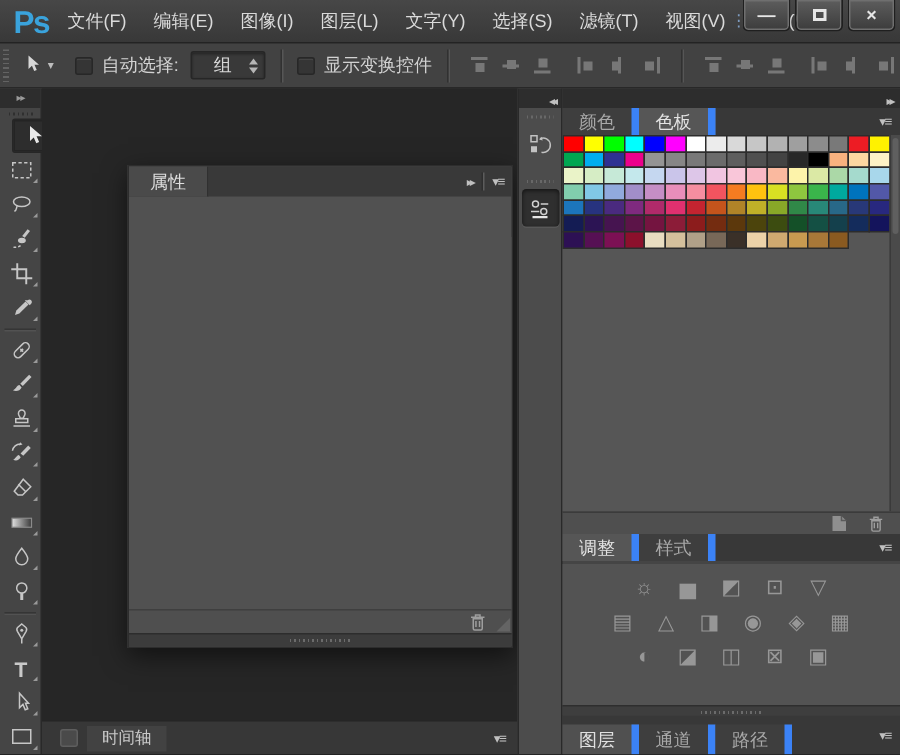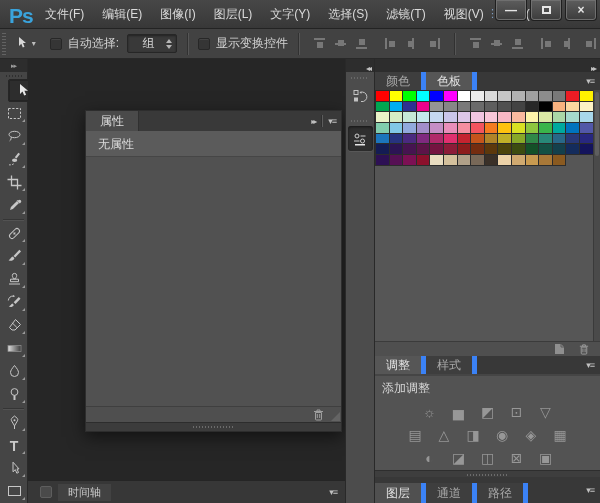--- a/index.html
+++ b/index.html
@@ -334,21 +334,20 @@
 
     <div class="props">
       <div class="props-tabs">
         <span class="ptab">属性</span>
         <span class="props-icons">
           <span class="dblarrow">▸▸</span>
           <span class="pm-sep"></span>
           <span class="pmenu">▾≡</span>
         </span>
       </div>
-      <div class="props-empty">无属性</div>
       <div class="props-body"></div>
       <div class="props-foot">
         <svg width="13" height="13" viewBox="0 0 13 13">
             <path d="M3.5 4.5h6V11a1 1 0 01-1 1h-4a1 1 0 01-1-1z" fill="none" stroke="#9e9e9e"></path>
             <path d="M2 3.5h9M5 3.5V2h3v1.5M5.3 6v4M7.7 6v4" fill="none" stroke="#9e9e9e"></path>
           </svg>
       </div>
       <div class="corner-grip"></div>
       <div class="props-dots">
           <div class="hdots"></div>
@@ -520,21 +519,20 @@
         </svg>
     </div>
     <div class="groupgap"></div>
 
     <div class="tabbar adj-tabs">
       <span class="tab active">调整</span>
       <span class="tab">样式</span>
       <span class="pmenu tab-menu">▾≡</span>
     </div>
     <div class="adj-body">
-      <div class="adj-label">添加调整</div>
       <div class="adj-row">
         <span class="adj-ic">☼</span>
         <span class="adj-ic">▅</span>
         <span class="adj-ic">◩</span>
         <span class="adj-ic">⊡</span>
         <span class="adj-ic">▽</span>
       </div>
       <div class="adj-row">
         <span class="adj-ic">▤</span>
         <span class="adj-ic">△</span>

